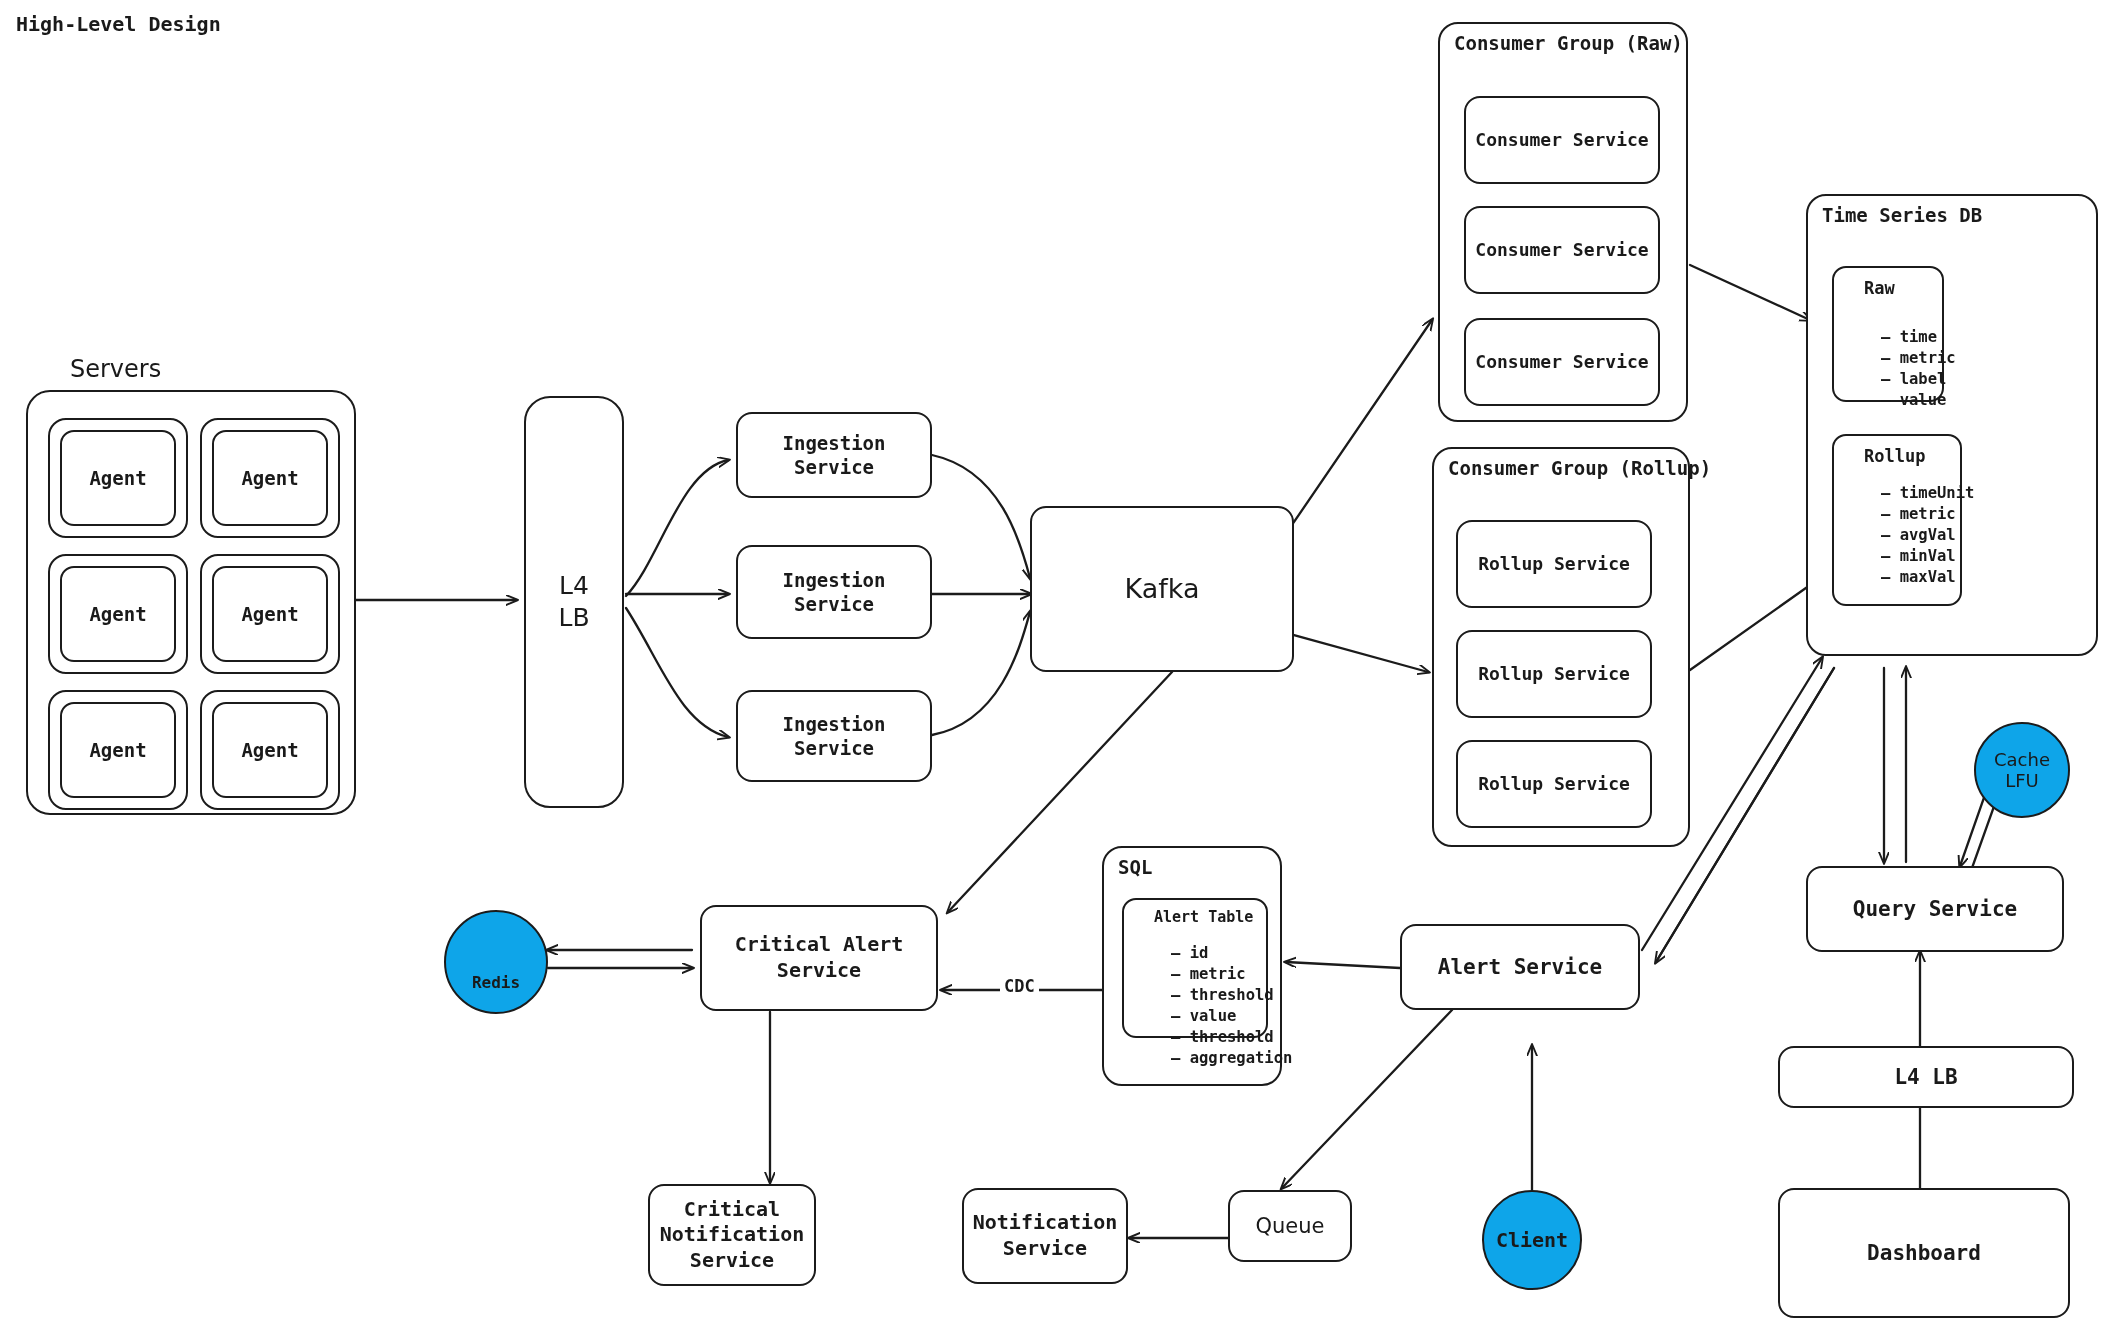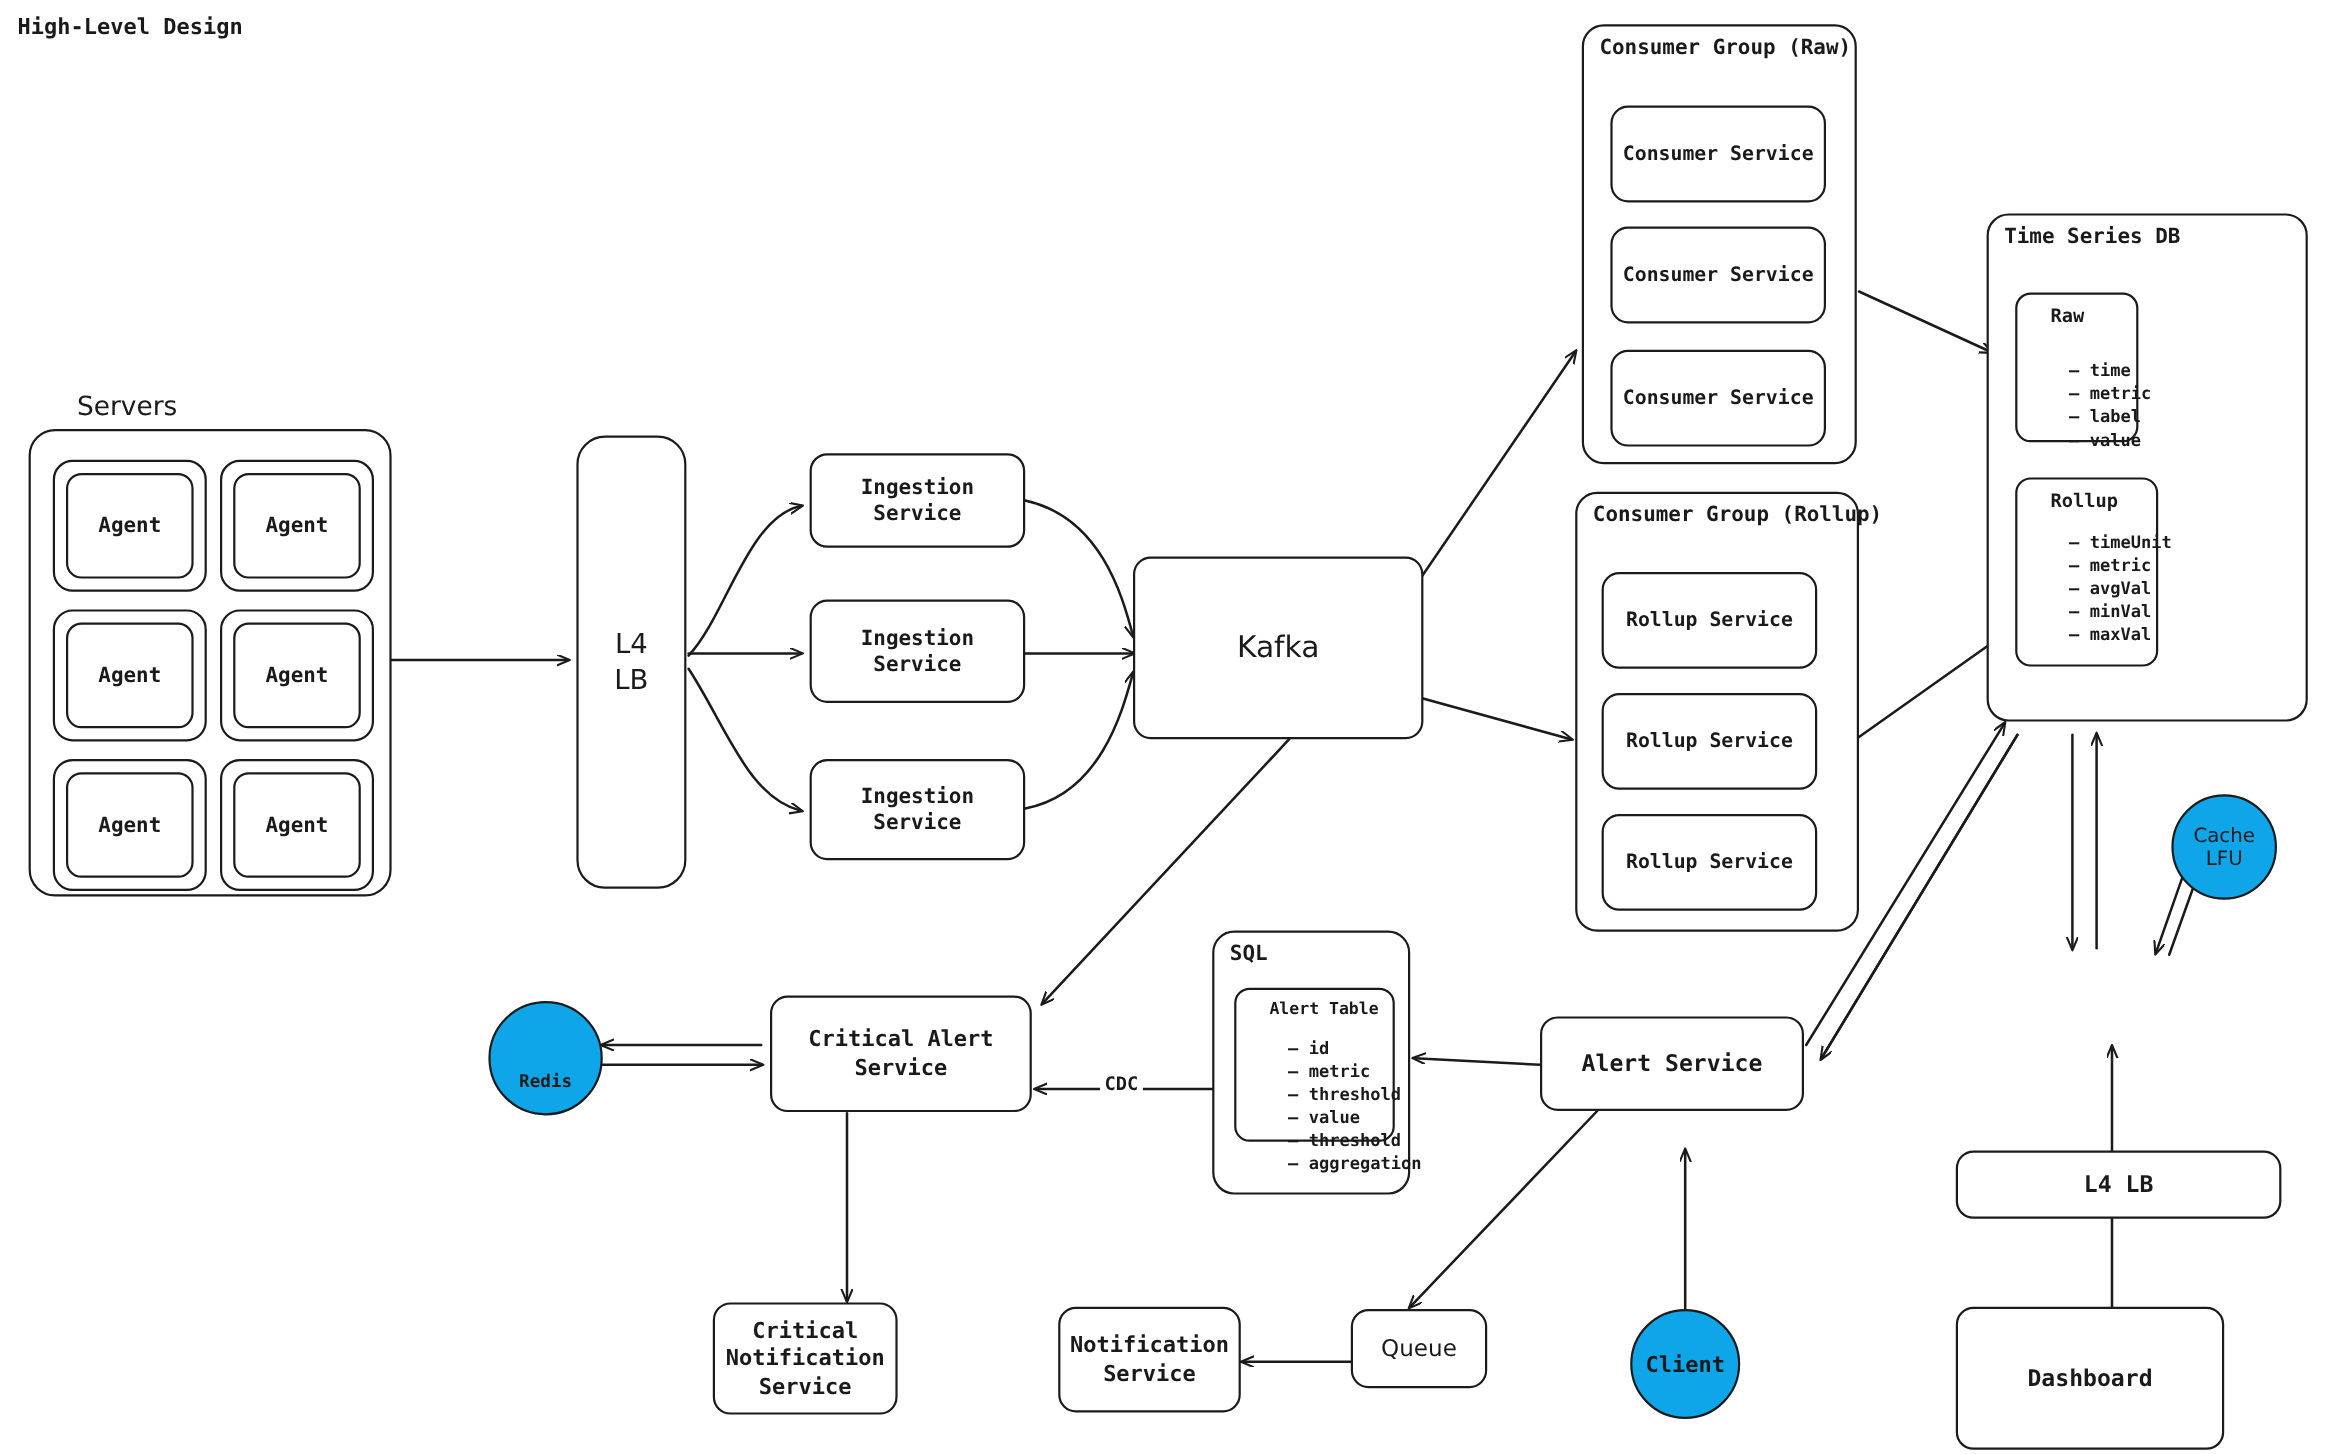--- a/index.html
+++ b/index.html
@@ -210,26 +210,29 @@
         <li>minVal</li>
         <li>maxVal</li>
       </ul>
   </div>
 
   <div class="circle" style="left:1974px;top:722px;width:96px;height:96px;">
     <span class="lbl sans" style="font-size:18px;">Cache
 LFU</span>
   </div>
 
+  <div class="node" style="left:1806px;top:866px;width:258px;height:86px;">
+    <span class="lbl mono" style="font-size:21px;">Query Service</span>
+  </div>
 
   <div class="node" style="left:1778px;top:1046px;width:296px;height:62px;">
     <span class="lbl mono" style="font-size:21px;">L4 LB</span>
   </div>
 
-  <div class="node" style="left:1778px;top:1188px;width:244px;height:130px;">
+  <div class="node" style="left:1778px;top:1188px;width:292px;height:130px;">
     <span class="lbl mono" style="font-size:21px;">Dashboard</span>
   </div>
 
   <div class="grp" style="left:1102px;top:846px;width:180px;height:240px;">
     <span class="title">SQL</span>
   </div>
   <div class="fieldbox" style="left:1122px;top:898px;width:146px;height:140px;padding-top:8px;">
     <div class="ft mono" style="font-size:15px;">Alert Table</div>
     <ul class="mono" style="font-size:13.5px;">
         <li>id</li>

